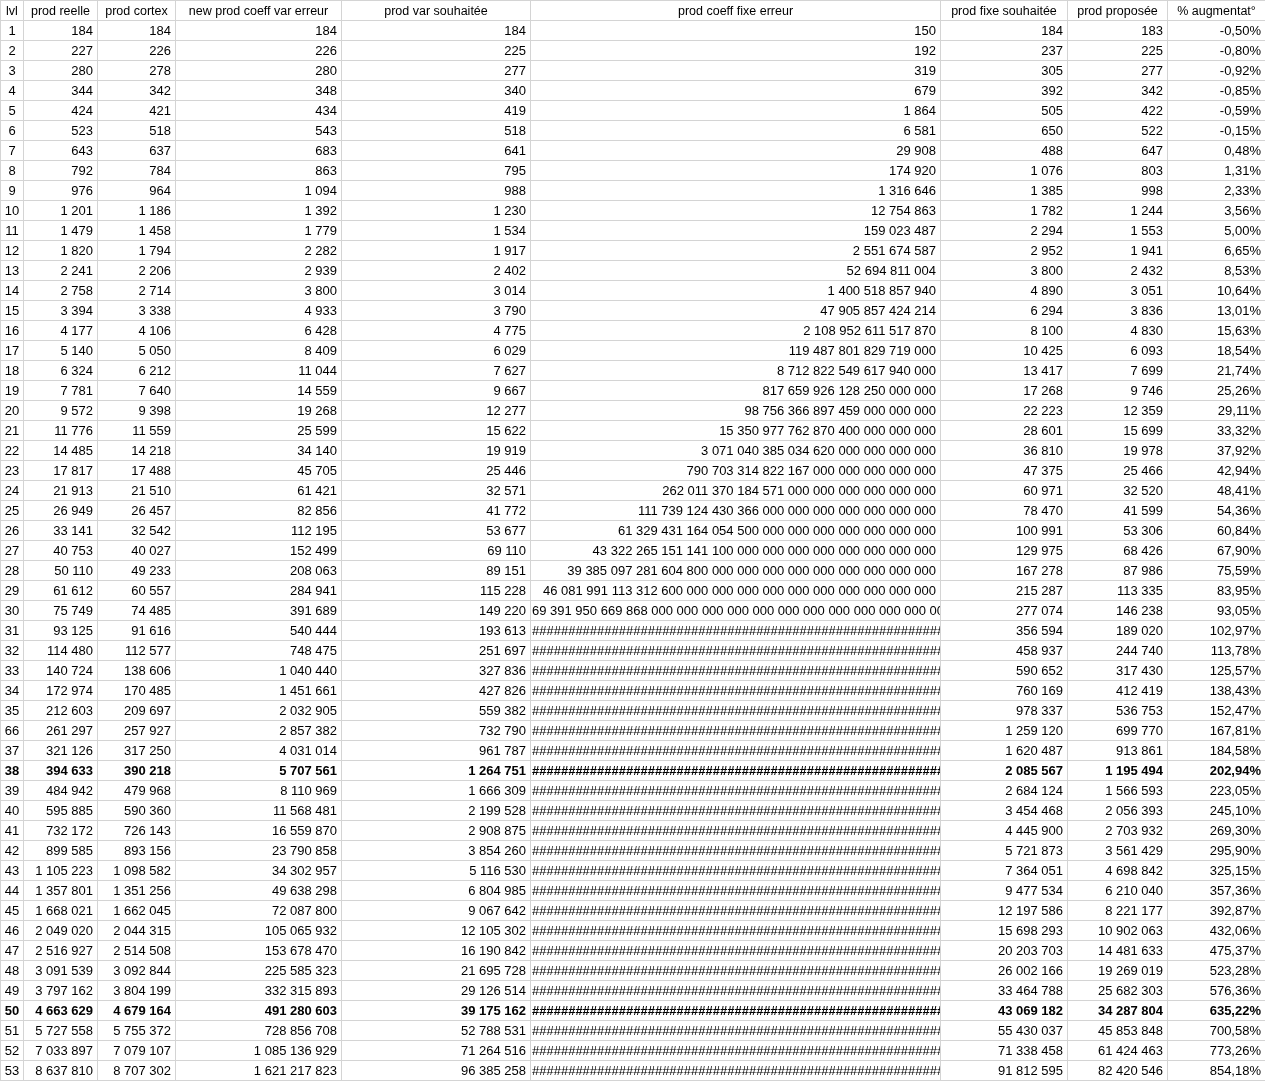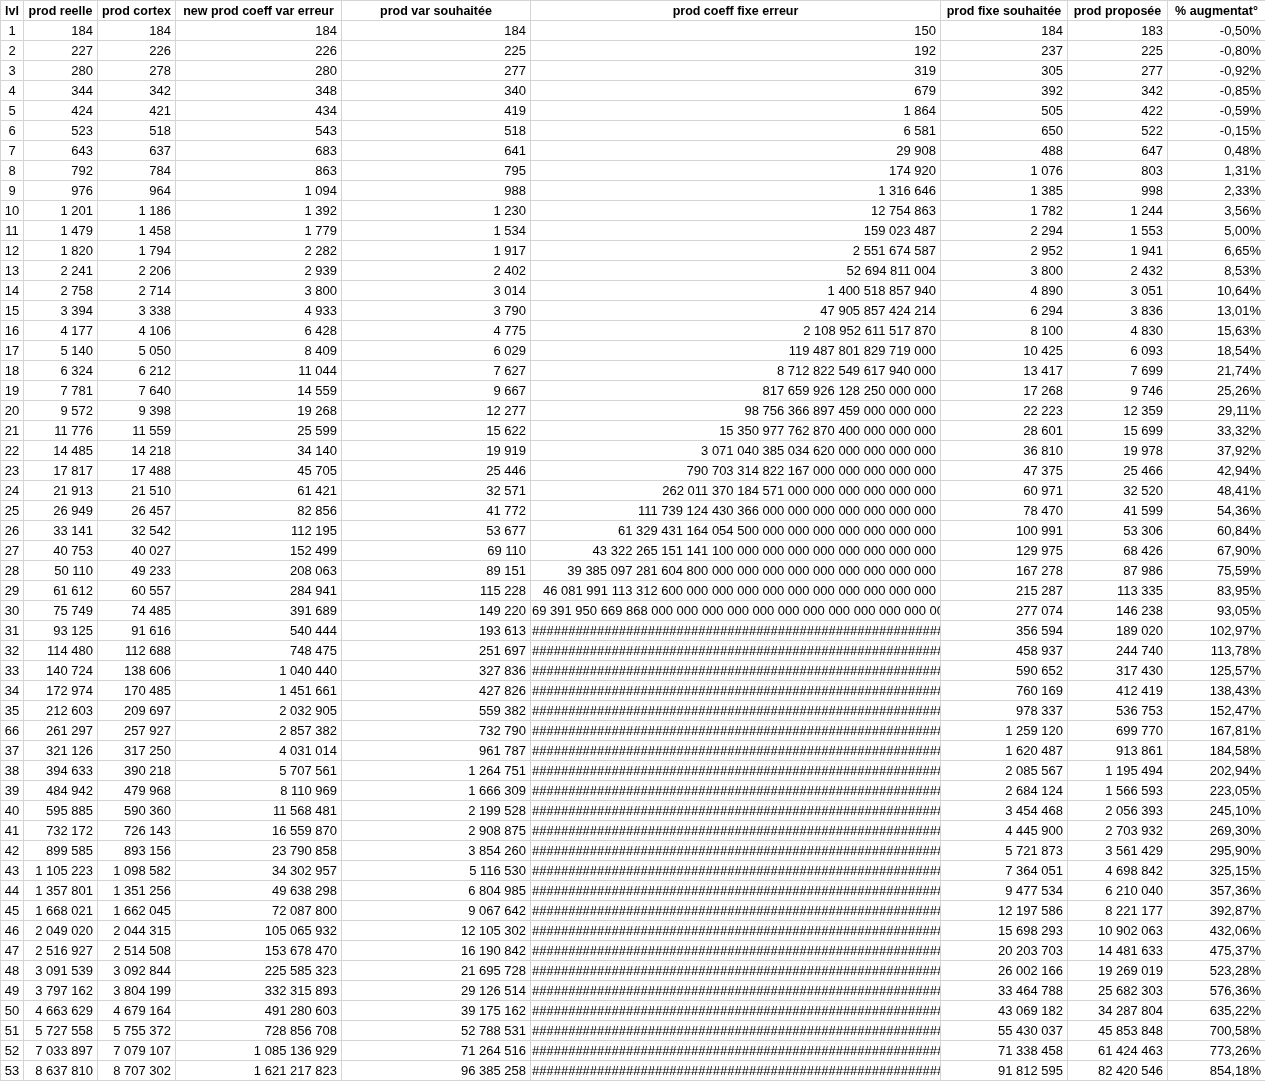--- a/index.html
+++ b/index.html
@@ -24,27 +24,27 @@
     border:1px solid #d4d4d4;
     height:19px;
     padding:0 4px 0 1px;
     white-space:nowrap;
     overflow:hidden;
     text-align:right;
     font-weight:normal;
   }
   .grid th{
     text-align:center;
-    font-weight:bold;
+    font-weight:normal;
     font-size:12.5px;
     padding:0 1px;
   }
   .grid td.col-lvl{text-align:center;padding:0;}
   .grid td.hash{letter-spacing:0;}
-  .grid tr.bold td{font-weight:normal;}
+  .grid tr.bold td{font-weight:bold;}
 </style>
 </head>
 <body>
 
 <table class="grid">
   <colgroup>
     <col class="c0">
       <col class="c1">
       <col class="c2">
       <col class="c3">
@@ -405,21 +405,21 @@
         <td class="col-new_prod_coeff_var_erreur">540 444</td>
         <td class="col-prod_var_souhaitee">193 613</td>
         <td class="col-prod_coeff_fixe_erreur hash">############################################################</td>
         <td class="col-prod_fixe_souhaitee">356 594</td>
         <td class="col-prod_proposee">189 020</td>
         <td class="col-pct_augmentation">102,97%</td>
       </tr>
       <tr>
         <td class="col-lvl">32</td>
         <td class="col-prod_reelle">114 480</td>
-        <td class="col-prod_cortex">112 688</td>
+        <td class="col-prod_cortex">112 577</td>
         <td class="col-new_prod_coeff_var_erreur">748 475</td>
         <td class="col-prod_var_souhaitee">251 697</td>
         <td class="col-prod_coeff_fixe_erreur hash">############################################################</td>
         <td class="col-prod_fixe_souhaitee">458 937</td>
         <td class="col-prod_proposee">244 740</td>
         <td class="col-pct_augmentation">113,78%</td>
       </tr>
       <tr>
         <td class="col-lvl">33</td>
         <td class="col-prod_reelle">140 724</td>

